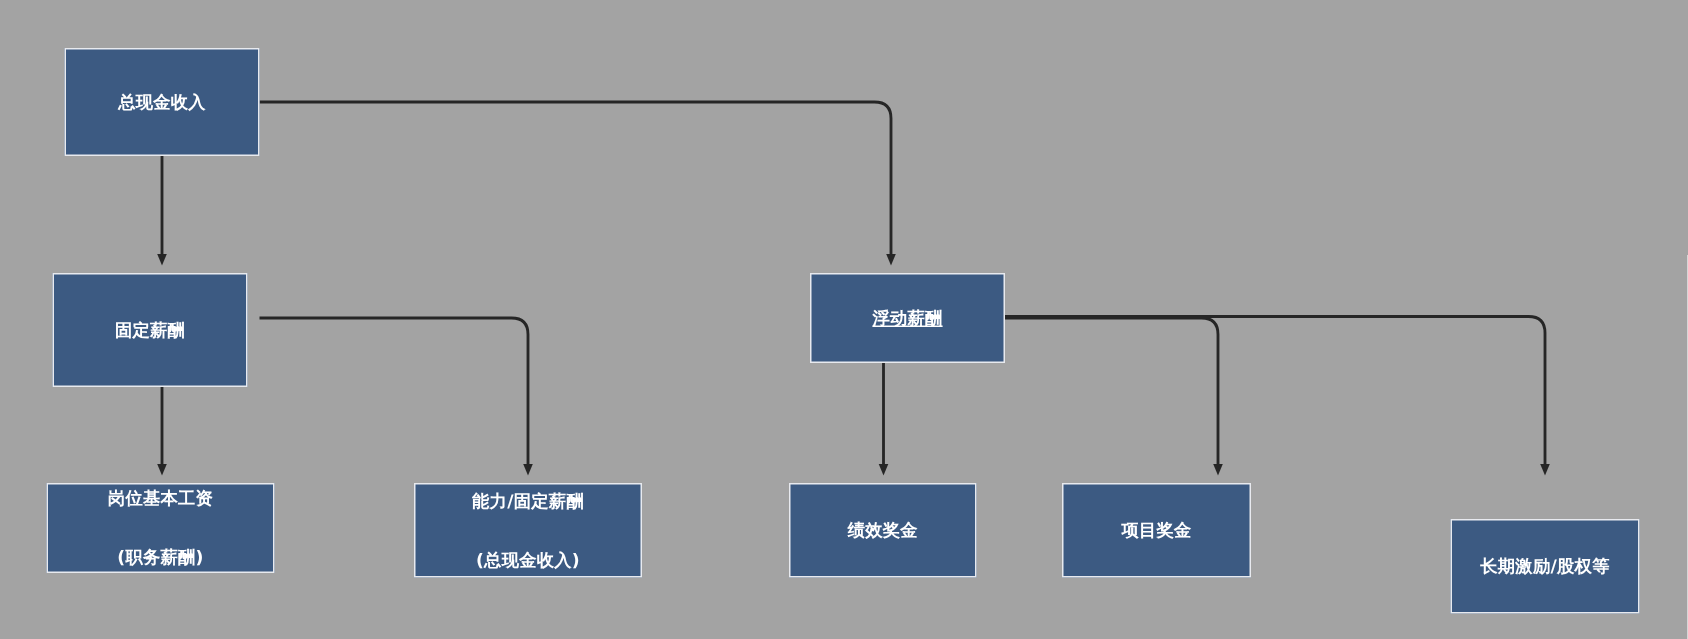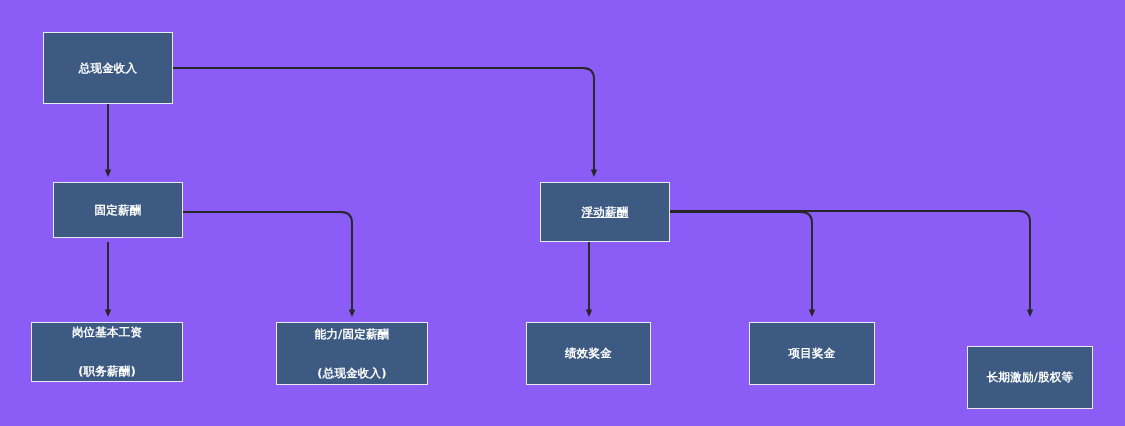--- a/index.html
+++ b/index.html
@@ -7,21 +7,21 @@
     padding: 0;
     background: #ffffff;
   }
   body {
     font-family: "DejaVu Sans", "Liberation Sans", sans-serif;
   }
   #canvas {
     position: relative;
     width: 1125px;
     height: 426px;
-    background: #8b5cf6;
+    background: #a3a3a3;
     overflow: hidden;
   }
   #edges {
     position: absolute;
     left: 0;
     top: 0;
     width: 1125px;
     height: 426px;
     pointer-events: none;
   }
@@ -41,27 +41,27 @@
     text-align: center;
     letter-spacing: 0.2px;
     text-rendering: geometricPrecision;
     z-index: 2;
   }
   .node .line2 {
     display: block;
     margin-top: 22px;
   }
   .node-root     { left: 43px;  top: 32px;  width: 130px; height: 72px; }
-  .node-fixed    { left: 53px;  top: 182px; width: 130px; height: 56px; }
+  .node-fixed    { left: 35px;  top: 182px; width: 130px; height: 76px; }
   .node-variable { left: 540px; top: 182px; width: 130px; height: 60px; text-decoration: underline; }
 
   .node-base   { left: 31px;  top: 322px; width: 152px; height: 60px; }
   .node-skill  { left: 276px; top: 322px; width: 152px; height: 63px; }
   .node-perf   { left: 526px; top: 322px; width: 125px; height: 63px; }
-  .node-proj   { left: 749px; top: 322px; width: 126px; height: 63px; }
+  .node-proj   { left: 708px; top: 322px; width: 126px; height: 63px; }
   .node-equity { left: 967px; top: 322px; width: 126px; height: 63px; margin-top: 24px; }
 </style>
 </head>
 <body>
 
 <div id="canvas">
 
   <svg id="edges" viewBox="0 0 1125 426" xmlns="http://www.w3.org/2000/svg">
     <defs>
       <marker id="arrow" markerWidth="9" markerHeight="9" refX="4.2" refY="4" orient="auto" markerUnits="userSpaceOnUse">

